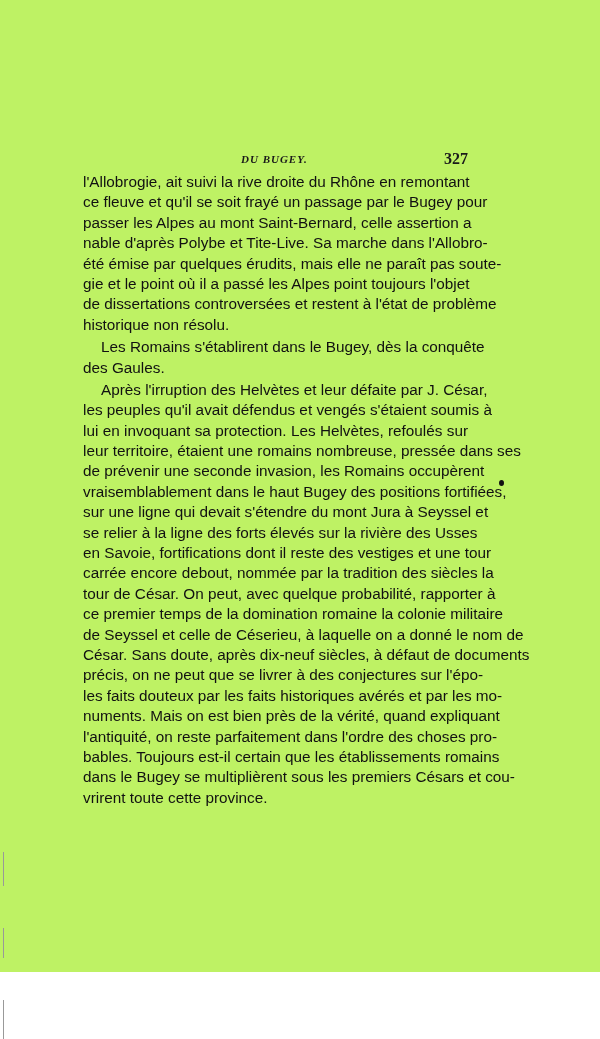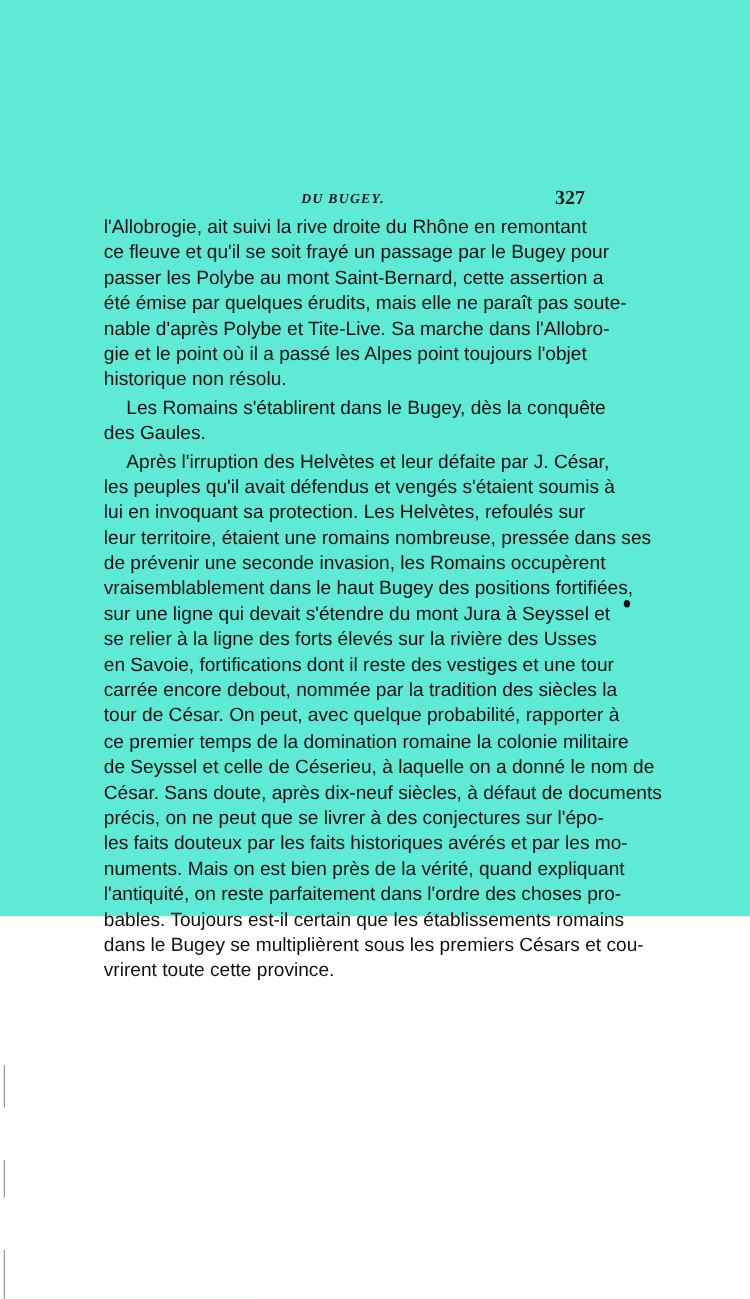--- a/index.html
+++ b/index.html
@@ -1,17 +1,17 @@
 <!DOCTYPE html>
 <html><head>
   <meta charset="utf-8">
   <style>
     html, body { margin: 0; padding: 0; background: #ffffff; }
     body { width: 600px; height: 1039px; position: relative; overflow: hidden; }
-    .page { position: absolute; left: 0; top: 0; width: 600px; height: 733px; background: #5eead4; }
+    .page { position: absolute; left: 0; top: 0; width: 600px; height: 972px; background: #bef264; }
     .header { position: absolute; top: 153px; left: 83px; width: 385px; height: 18px;
       font-family: "Liberation Serif", serif; color: #1a1a1a; }
     .running-title { position: absolute; left: 158px; top: 0; font-size: 11px; font-weight: bold; font-style: italic; letter-spacing: 1px; }
     .page-number { position: absolute; right: 0; top: -3px; font-size: 16px; font-weight: bold; }
     .body-text { position: absolute; top: 172px; left: 83px; width: 385px;
       font-family: Liberation Sans, sans-serif; font-size: 15.3px; line-height: 20.4px; color: #111;
       text-align: justify; }
     .line { display: block; white-space: nowrap; text-align-last: justify; text-align: justify; height: 20.4px; }
     .line.last { text-align-last: left; }
     .line.indent { padding-left: 18px; }
@@ -25,24 +25,25 @@
 <div class="page">
   <div class="header">
     <span class="running-title">DU BUGEY.</span>
     <span class="page-number">327</span>
   </div>
 
   <div class="body-text" id="body">
       <div>
         <span class="line">l'Allobrogie, ait suivi la rive droite du Rhône en remontant</span>
         <span class="line">ce fleuve et qu'il se soit frayé un passage par le Bugey pour</span>
-        <span class="line">passer les Polybe au mont Saint-Bernard, cette assertion a</span>
+        <span class="line">passer les Alpes au mont Saint-Bernard, celle assertion a</span>
+        <span class="line">nable d'après Polybe et Tite-Live. Sa marche dans l'Allobro-</span>
         <span class="line">été émise par quelques érudits, mais elle ne paraît pas soute-</span>
-        <span class="line">nable d'après Polybe et Tite-Live. Sa marche dans l'Allobro-</span>
         <span class="line">gie et le point où il a passé les Alpes point toujours l'objet</span>
+        <span class="line">de dissertations controversées et restent à l'état de problème</span>
         <span class="line last">historique non résolu.</span>
       </div>
       <div class="para-gap"></div>
       <div>
         <span class="line indent">Les Romains s'établirent dans le Bugey, dès la conquête</span>
         <span class="line last">des Gaules.</span>
       </div>
       <div class="para-gap"></div>
       <div>
         <span class="line indent">Après l'irruption des Helvètes et leur défaite par J. César,</span>

